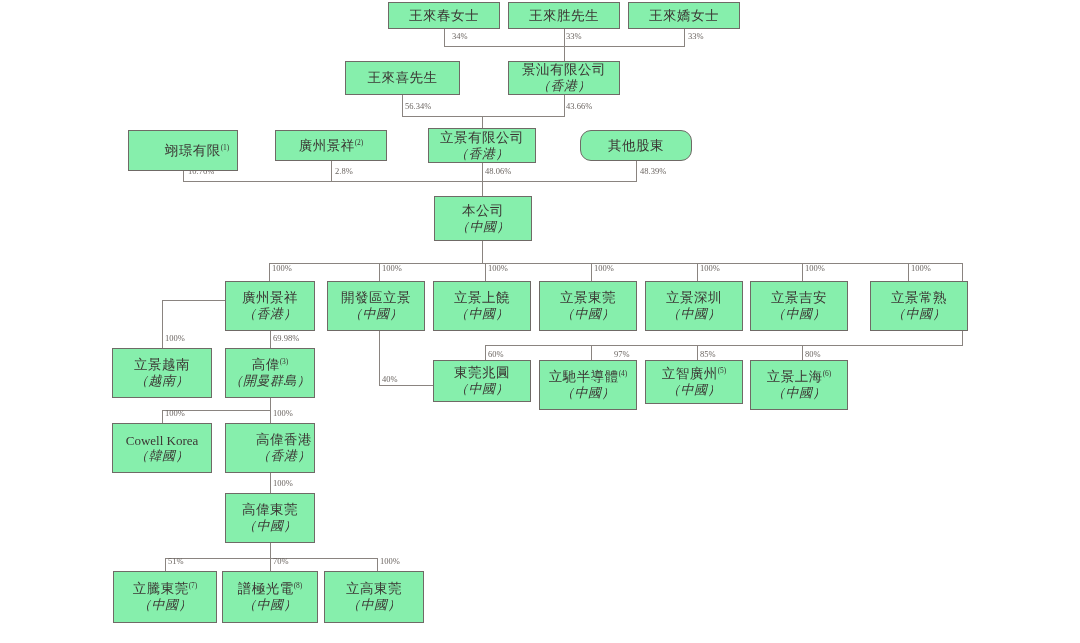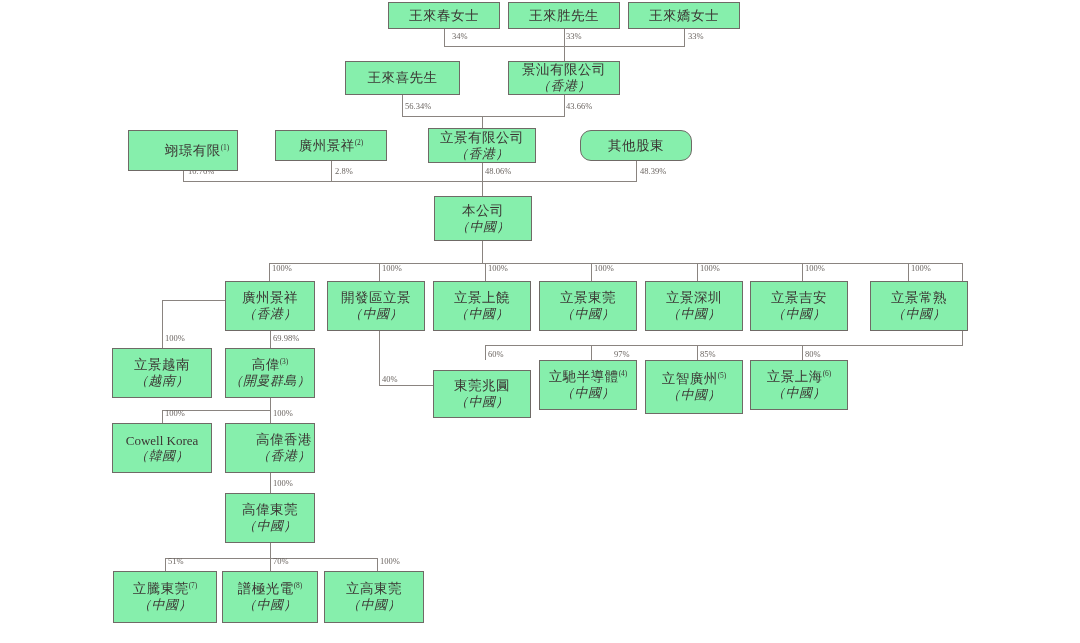--- a/index.html
+++ b/index.html
@@ -143,29 +143,29 @@
         <div class="loc">（中國）</div>
       </div>
       <div class="node" style="left: 112px; top: 348px; width: 100px; height: 50px;">
         <div class="nm">立景越南</div>
         <div class="loc">（越南）</div>
       </div>
       <div class="node" style="left: 225px; top: 348px; width: 90px; height: 50px;">
         <div class="nm">高偉<sup>(3)</sup></div>
         <div class="loc">（開曼群島）</div>
       </div>
-      <div class="node" style="left: 433px; top: 360px; width: 98px; height: 48px; margin-top: 10px;">
+      <div class="node" style="left: 433px; top: 360px; width: 98px; height: 42px;">
         <div class="nm">東莞兆圓</div>
         <div class="loc">（中國）</div>
       </div>
       <div class="node" style="left: 539px; top: 360px; width: 98px; height: 50px;">
         <div class="nm">立馳半導體<sup>(4)</sup></div>
         <div class="loc">（中國）</div>
       </div>
-      <div class="node" style="left: 645px; top: 360px; width: 98px; height: 54px;">
+      <div class="node" style="left: 645px; top: 360px; width: 98px; height: 44px;">
         <div class="nm">立智廣州<sup>(5)</sup></div>
         <div class="loc">（中國）</div>
       </div>
       <div class="node" style="left: 750px; top: 360px; width: 98px; height: 50px;">
         <div class="nm">立景上海<sup>(6)</sup></div>
         <div class="loc">（中國）</div>
       </div>
       <div class="node latin" style="left: 112px; top: 423px; width: 100px; height: 50px;">
         <div class="nm">Cowell Korea</div>
         <div class="loc">（韓國）</div>

